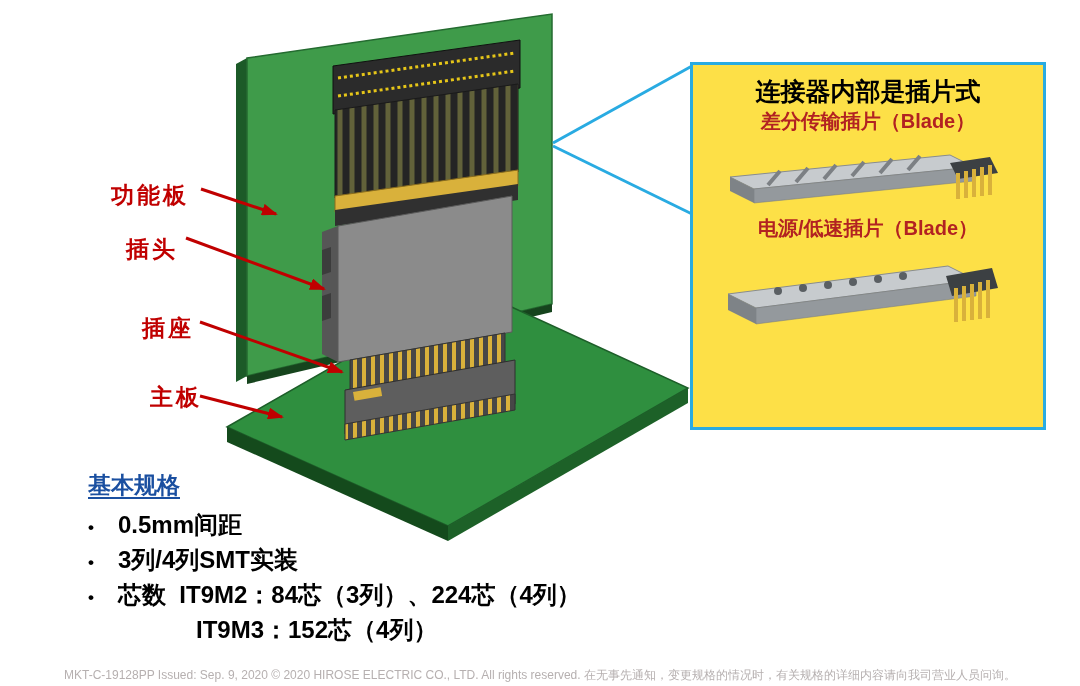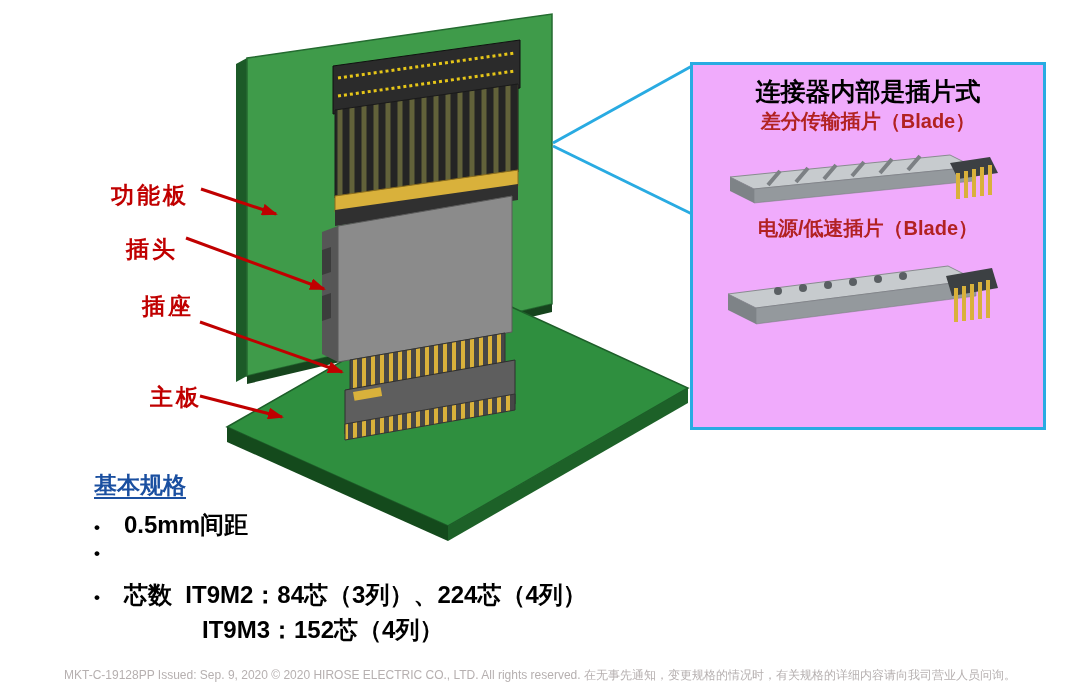--- a/index.html
+++ b/index.html
@@ -10,32 +10,32 @@
   }
   .stage { position:absolute; left:0; top:0; width:1080px; height:686px; background:#fff; }
   .svg-layer { position:absolute; left:0; top:0; }
 
   .diagram-label {
     position:absolute; color:#c00000; font-weight:bold;
     font-size:23px; letter-spacing:3px; white-space:nowrap;
   }
   .lbl-functional { left:111px; top:172px;margin-top:8px; }
   .lbl-plug       { left:126px; top:223px;margin-top:11px; }
-  .lbl-socket     { left:142px; top:291px; }
+  .lbl-socket     { left:142px; top:313px; }
   .lbl-mainboard  { left:150px; top:382px; }
 
   .callout {
     position:absolute; left:690px; top:62px; width:356px; height:368px;
-    border:3px solid #29abe2; background:#f0abfc; text-align:center;
+    border:3px solid #29abe2; background:#fde047; text-align:center;
   }
   .callout-title { margin-top:10px; font-size:25px; font-weight:bold; color:#000; line-height:33px; }
   .blade-label { font-size:20px; font-weight:bold; color:#b22222; white-space:nowrap; }
   .blade-figure { display:block; margin:2px auto 0 auto; }
 
-  .specs { position:absolute; left:88px; top:470px;margin-left:6px; }
+  .specs { position:absolute; left:88px; top:470px; }
   .specs-heading {
     color:#1a4fa0; font-size:23px; font-weight:bold;
     text-decoration:underline; text-underline-offset:4px; margin-bottom:8px;
   }
   .spec-row { display:flex; align-items:baseline; font-size:24px; font-weight:bold; color:#000; height:35px; }
   .spec-bullet { width:30px; font-size:17px; }
   .spec-text { white-space:pre; }
   .spec-continuation {
     margin-left:108px; font-size:24px; font-weight:bold; color:#000; height:35px; white-space:pre;
   }
@@ -153,20 +153,21 @@
 
   <div class="specs">
     <div class="specs-heading">基本规格</div>
 
     <div class="spec-row">
       <span class="spec-bullet">•</span>
       <span class="spec-text">0.5mm间距</span>
     </div>
     <div class="spec-row">
       <span class="spec-bullet">•</span>
+      <span class="spec-text">3列/4列SMT实装</span>
     </div>
     <div class="spec-row">
       <span class="spec-bullet">•</span>
       <span class="spec-text">芯数  IT9M2：84芯（3列）、224芯（4列）</span>
     </div>
     <div class="spec-continuation">IT9M3：152芯（4列）</div>
   </div>
 
   <div class="footer">MKT-C-19128PP   Issued: Sep. 9, 2020   © 2020 HIROSE ELECTRIC CO., LTD. All rights reserved. 在无事先通知，变更规格的情况时，有关规格的详细内容请向我司营业人员问询。</div>
 

